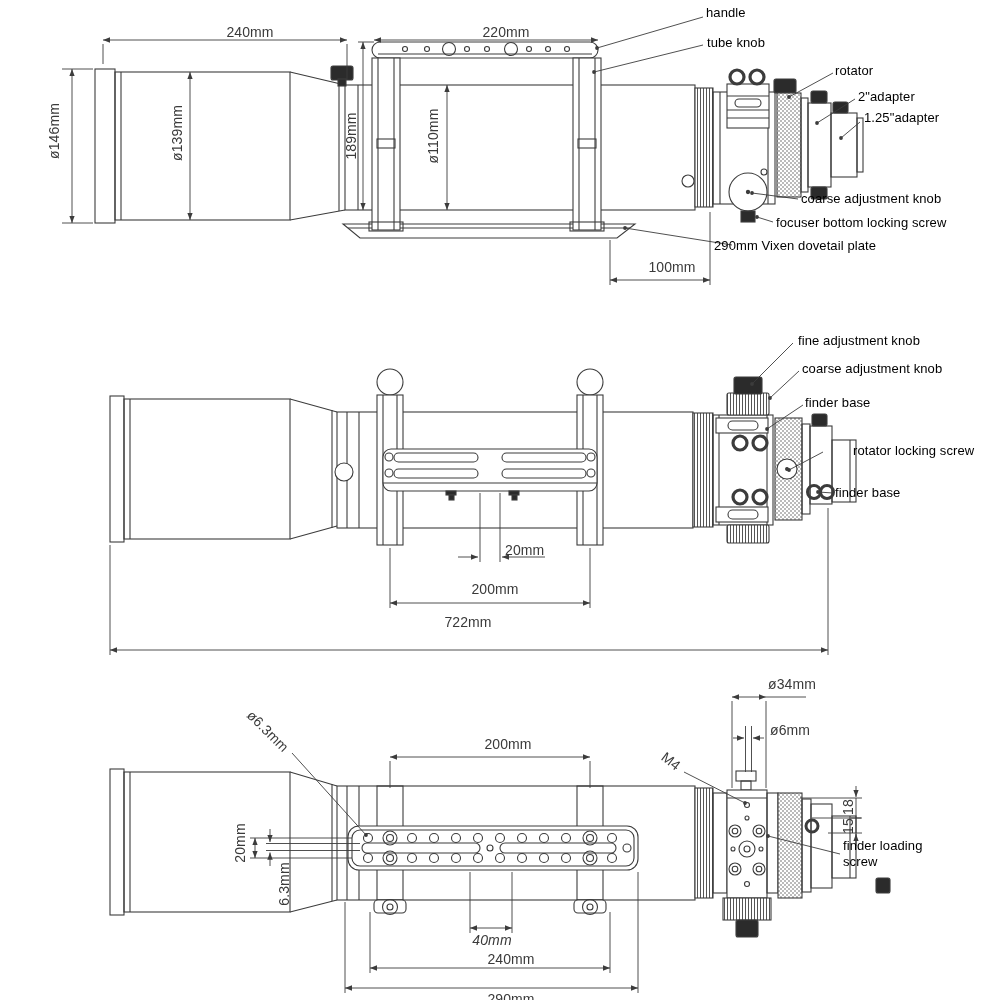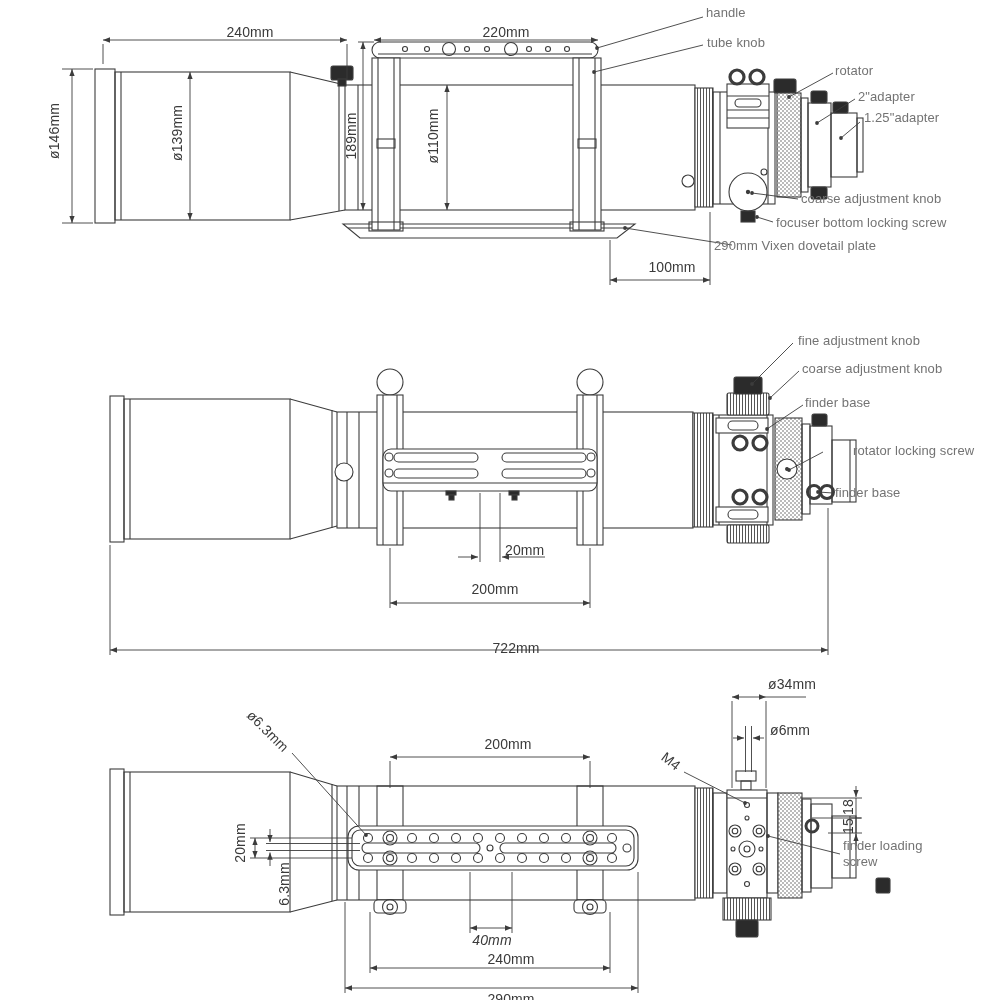--- a/index.html
+++ b/index.html
@@ -1,19 +1,19 @@
 <!DOCTYPE html>
 <html><head>
 <meta charset="utf-8">
 <style>
   html,body{margin:0;padding:0;background:#fff;}
   .stage{position:relative;width:1000px;height:1000px;background:#fff;overflow:hidden;
          font-family:"Liberation Sans",sans-serif;color:#3a3a3a;}
   .stage svg{position:absolute;left:0;top:0;}
-  .lbl{position:absolute;font-size:13px;color:#737373;white-space:nowrap;letter-spacing:.1px;}
+  .lbl{position:absolute;font-size:13px;color:#000000;white-space:nowrap;letter-spacing:.1px;}
   .dim{position:absolute;font-size:14px;color:#3a3a3a;white-space:nowrap;letter-spacing:.1px;}
   .c{transform:translate(-50%,-50%);}
   .r90{transform:translate(-50%,-50%) rotate(-90deg);}
   .r45{transform:translate(-50%,-50%) rotate(45deg);}
   .r38{transform:translate(-50%,-50%) rotate(38deg);}
   .wrap{white-space:normal;width:116px;line-height:1.2;}
 </style>
 </head>
 <body>
 
@@ -348,21 +348,21 @@
   <div class="lbl" style="left:714px;top:238px;">290mm Vixen dovetail plate</div>
   <div class="dim c" style="left:672px;top:267px;">100mm</div>
 
   <div class="lbl" style="left:798px;top:333px;">fine adjustment knob</div>
   <div class="lbl" style="left:802px;top:361px;">coarse adjustment knob</div>
   <div class="lbl" style="left:805px;top:395px;">finder base</div>
   <div class="lbl" style="left:825px;top:443px;margin-left:28px;">rotator locking screw</div>
   <div class="lbl" style="left:835px;top:485px;">finder base</div>
   <div class="dim" style="left:505px;top:542px;">20mm</div>
   <div class="dim c" style="left:495px;top:589px;">200mm</div>
-  <div class="dim c" style="left:468px;top:648px;margin-left:48px;">722mm</div>
+  <div class="dim c" style="left:468px;top:622px;">722mm</div>
 
   <div class="dim r45" style="left:268px;top:731px;">ø6.3mm</div>
   <div class="dim c" style="left:508px;top:744px;">200mm</div>
   <div class="dim" style="left:768px;top:676px;">ø34mm</div>
   <div class="dim" style="left:770px;top:722px;">ø6mm</div>
   <div class="dim r38" style="left:671px;top:761px;">M4</div>
   <div class="dim r90" style="left:240px;top:843px;">20mm</div>
   <div class="dim r90" style="left:284px;top:884px;">6.3mm</div>
   <div class="dim r90" style="left:848px;top:807px;">18</div>
   <div class="dim r90" style="left:848px;top:826px;">15</div>

